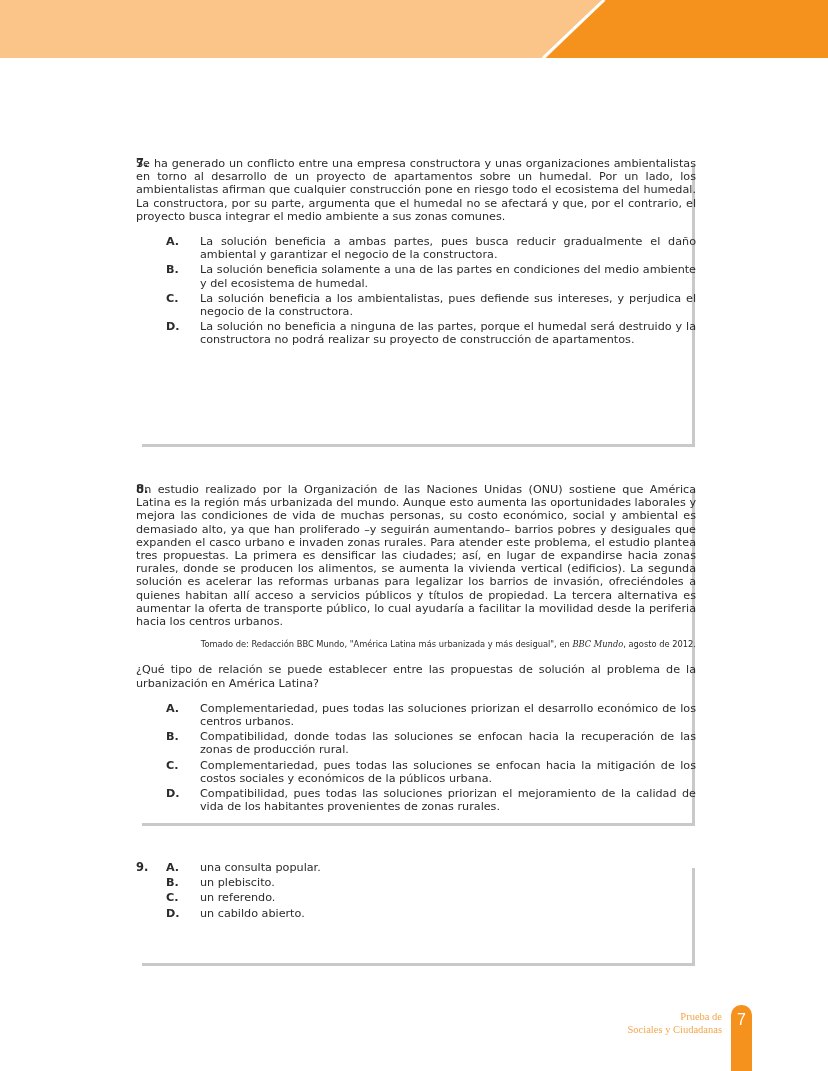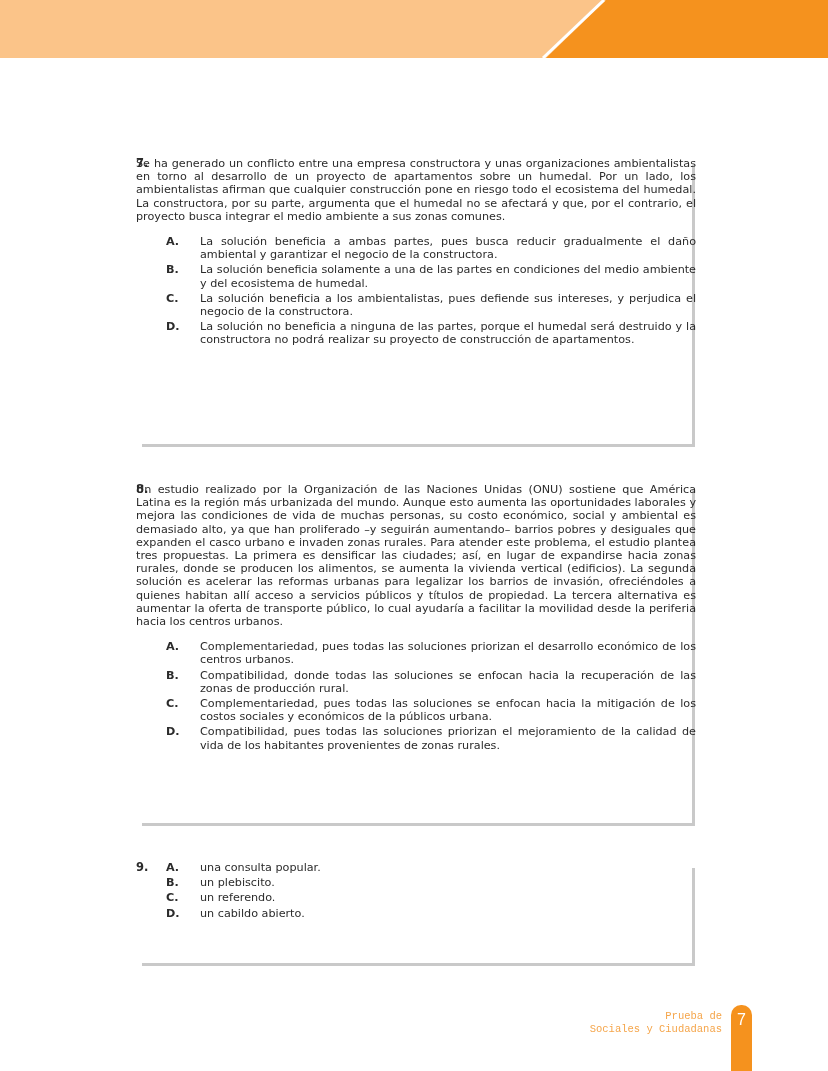--- a/index.html
+++ b/index.html
@@ -14,21 +14,21 @@
   .q-num { position:absolute; left:0; top:0; font-weight:bold; font-size:11.5px; }
   .q-body { text-align:justify; }
   .q-body p { margin-bottom:12px; }
   .opts { margin-left:30px; }
   .opt { display:flex; margin-bottom:2px; }
   .opt-letter { width:34px; flex:none; font-weight:bold; }
   .opt-text { flex:1; text-align:justify; }
   .source { font-size:8.3px; text-align:right; margin-bottom:12px; margin-top:-2px; }
   .source i { font-family:"DejaVu Serif", serif; }
 
-  .footer-label { position:absolute; right:106px; top:1010px; text-align:right; color:#f5a54a; font-size:10.5px; line-height:13px; font-family:Liberation Mono, monospace; }
+  .footer-label { position:absolute; right:106px; top:1010px; text-align:right; color:#f5a54a; font-size:10.5px; line-height:13px; font-family:Liberation Serif, serif; }
   .page-tab { position:absolute; left:731px; top:1005px; width:21px; height:66px; background:#f5921e; border-radius:10px 10px 0 0; color:#fff; text-align:center; font-size:16px; padding-top:6px; font-family:"Liberation Sans", sans-serif; }
 </style>
 </head>
 <body>
 
 <div class="header-band"></div>
 <svg class="header-accent" viewBox="0 0 828 58" width="828" height="58">
   <polygon points="606,0 828,0 828,58 546,58" fill="#f5921e"></polygon>
   <line x1="604" y1="0" x2="543" y2="58" stroke="#ffffff" stroke-width="3"></line>
 </svg>
@@ -57,20 +57,22 @@
         <span class="opt-text">La solución no beneficia a ninguna de las partes, porque el humedal será destruido y la constructora no podrá realizar su proyecto de construcción de apartamentos.</span>
       </div>
   </div>
 </div>
 
 <div class="q-frame" style="left:142px; top:490px; width:553px; height:336px;"></div>
 <div class="question" style="top:483px;">
   <span class="q-num">8.</span>
   <div class="q-body">
     <p>Un estudio realizado por la Organización de las Naciones Unidas (ONU) sostiene que América Latina es la región más urbanizada del mundo. Aunque esto aumenta las oportunidades laborales y mejora las condiciones de vida de muchas personas, su costo económico, social y ambiental es demasiado alto, ya que han proliferado –y seguirán aumentando– barrios pobres y desiguales que expanden el casco urbano e invaden zonas rurales. Para atender este problema, el estudio plantea tres propuestas. La primera es densificar las ciudades; así, en lugar de expandirse hacia zonas rurales, donde se producen los alimentos, se aumenta la vivienda vertical (edificios). La segunda solución es acelerar las reformas urbanas para legalizar los barrios de invasión, ofreciéndoles a quienes habitan allí acceso a servicios públicos y títulos de propiedad. La tercera alternativa es aumentar la oferta de transporte público, lo cual ayudaría a facilitar la movilidad desde la periferia hacia los centros urbanos.</p>
+    <div class="source"><span>Tomado de: Redacción BBC Mundo, "América Latina más urbanizada y más desigual", en </span><i>BBC Mundo</i><span>, agosto de 2012.</span></div>
+    <p>¿Qué tipo de relación se puede establecer entre las propuestas de solución al problema de la urbanización en América Latina?</p>
   </div>
   <div class="opts">
     <div class="opt">
         <span class="opt-letter">A.</span>
         <span class="opt-text">Complementariedad, pues todas las soluciones priorizan el desarrollo económico de los centros urbanos.</span>
       </div>
     <div class="opt">
         <span class="opt-letter">B.</span>
         <span class="opt-text">Compatibilidad, donde todas las soluciones se enfocan hacia la recuperación de las zonas de producción rural.</span>
       </div>

